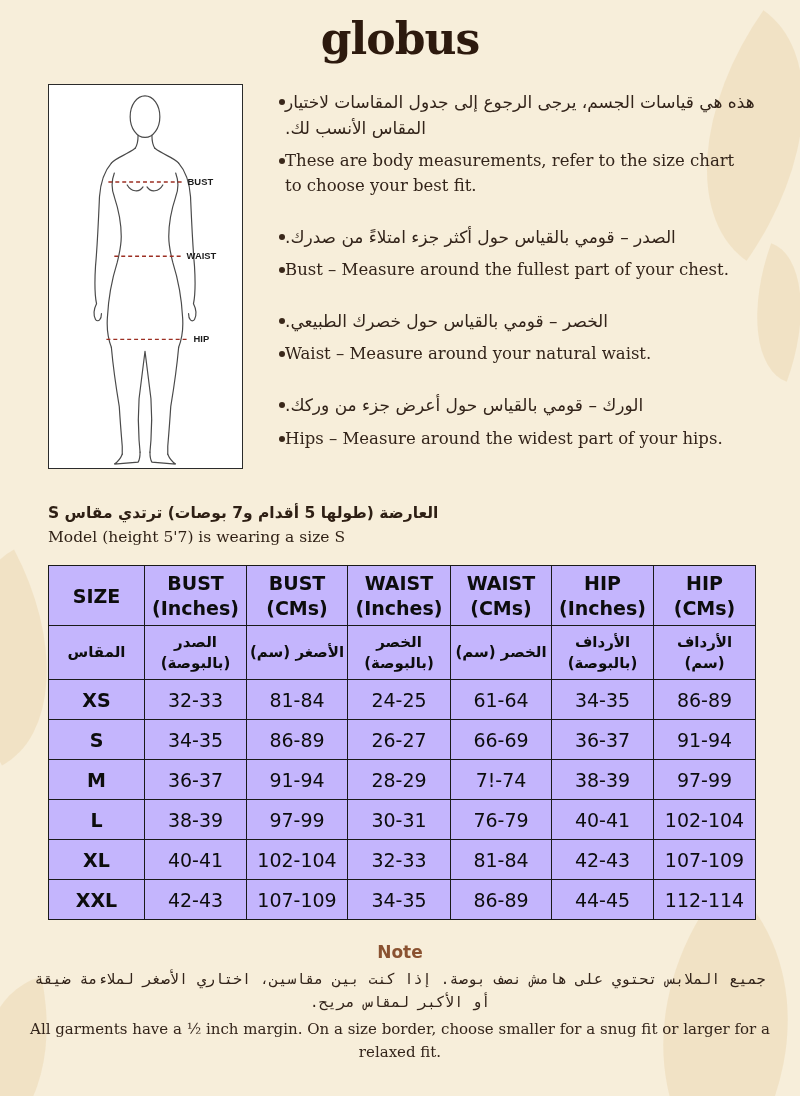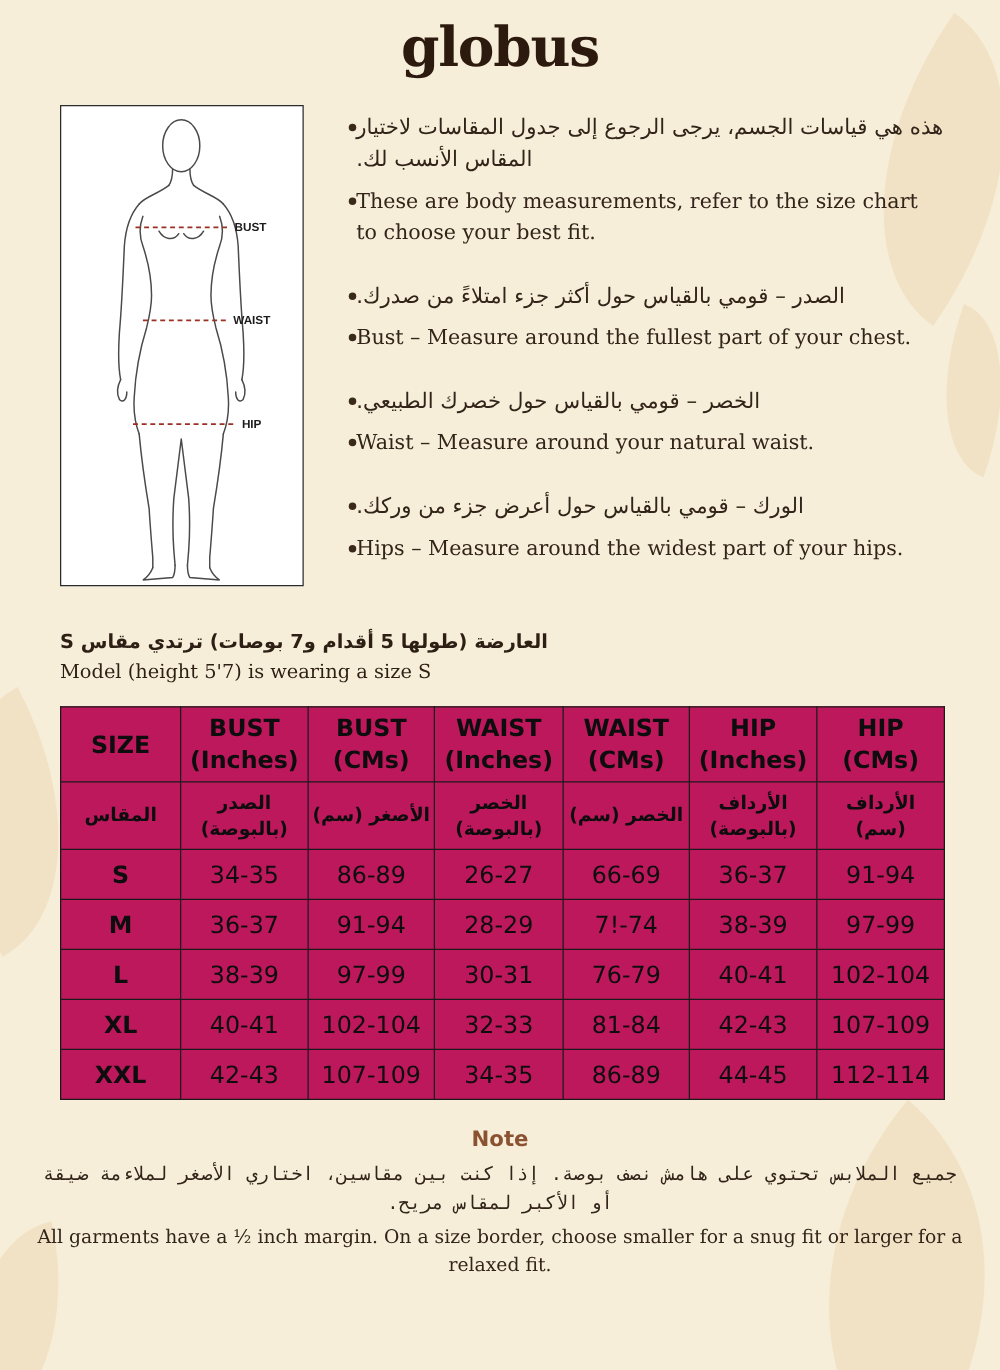--- a/index.html
+++ b/index.html
@@ -40,21 +40,21 @@
   .en{font-family:"DejaVu Serif",serif;font-size:16.5px;line-height:1.5;color:#33241a;}
 
   
   .model-lines{margin:24px 48px 0;}
   .model-ar{direction:rtl;text-align:left;font-size:15.5px;line-height:1.55;color:#2e1f14;font-weight:bold;}
   .model-en{font-family:"DejaVu Serif",serif;font-size:15.5px;line-height:1.55;color:#2e1f14;}
 
   
   table.size-table{
     border-collapse:collapse;margin:16px 48px 0;width:707px;
-    background:#be185d;table-layout:fixed;
+    background:#c4b5fd;table-layout:fixed;
   }
   table.size-table th,table.size-table td{
     border:1px solid #1a1a1a;text-align:center;vertical-align:middle;
     padding:4px 2px;color:#0d0d0d;box-sizing:border-box;
   }
   .h-en-row th{height:60px;font-size:19px;font-weight:bold;line-height:1.3;font-family:"DejaVu Sans",sans-serif;}
   .h-en-row .top,.h-en-row .sub{display:block;}
   .h-ar-row th{height:54px;font-size:15px;font-weight:bold;direction:rtl;line-height:1.4;}
   .data-row td{height:40px;font-size:19px;}
   .cell-size{font-weight:bold;}
@@ -207,20 +207,29 @@
       <tr class="h-ar-row">
         <th>المقاس</th>
         <th>الصدر (بالبوصة)</th>
         <th>الأصغر (سم)</th>
         <th>الخصر (بالبوصة)</th>
         <th>الخصر (سم)</th>
         <th>الأرداف (بالبوصة)</th>
         <th>الأرداف (سم)</th>
       </tr>
       <tr class="data-row">
+        <td class="cell-size">XS</td>
+        <td>32-33</td>
+        <td>81-84</td>
+        <td>24-25</td>
+        <td>61-64</td>
+        <td>34-35</td>
+        <td>86-89</td>
+      </tr>
+      <tr class="data-row">
         <td class="cell-size">S</td>
         <td>34-35</td>
         <td>86-89</td>
         <td>26-27</td>
         <td>66-69</td>
         <td>36-37</td>
         <td>91-94</td>
       </tr>
       <tr class="data-row">
         <td class="cell-size">M</td>

